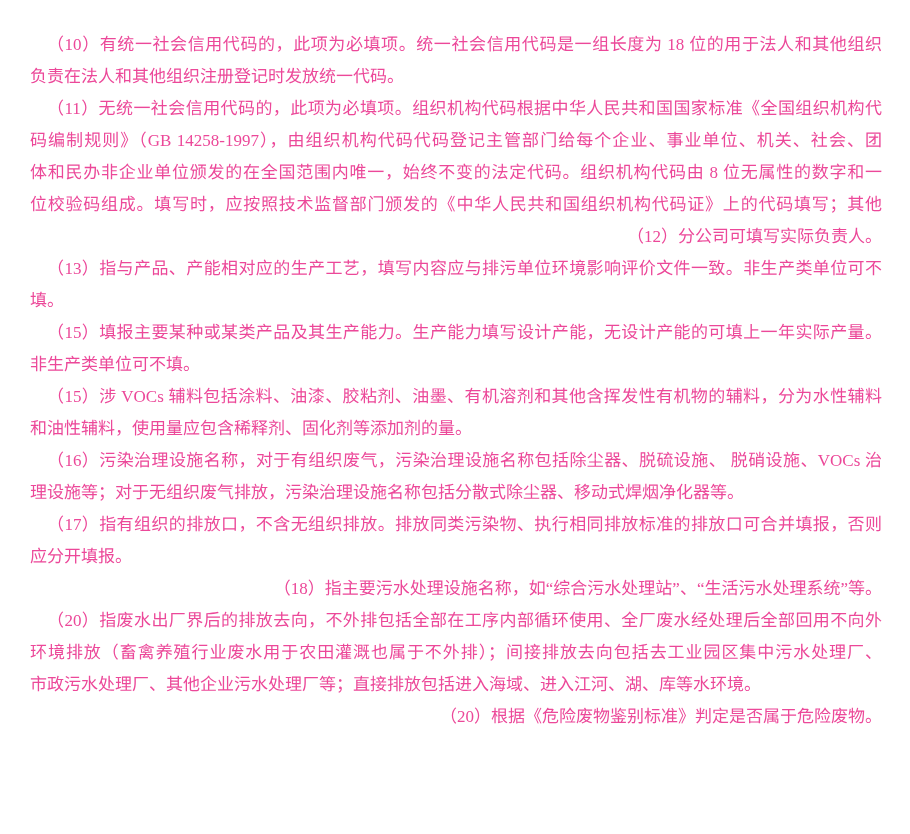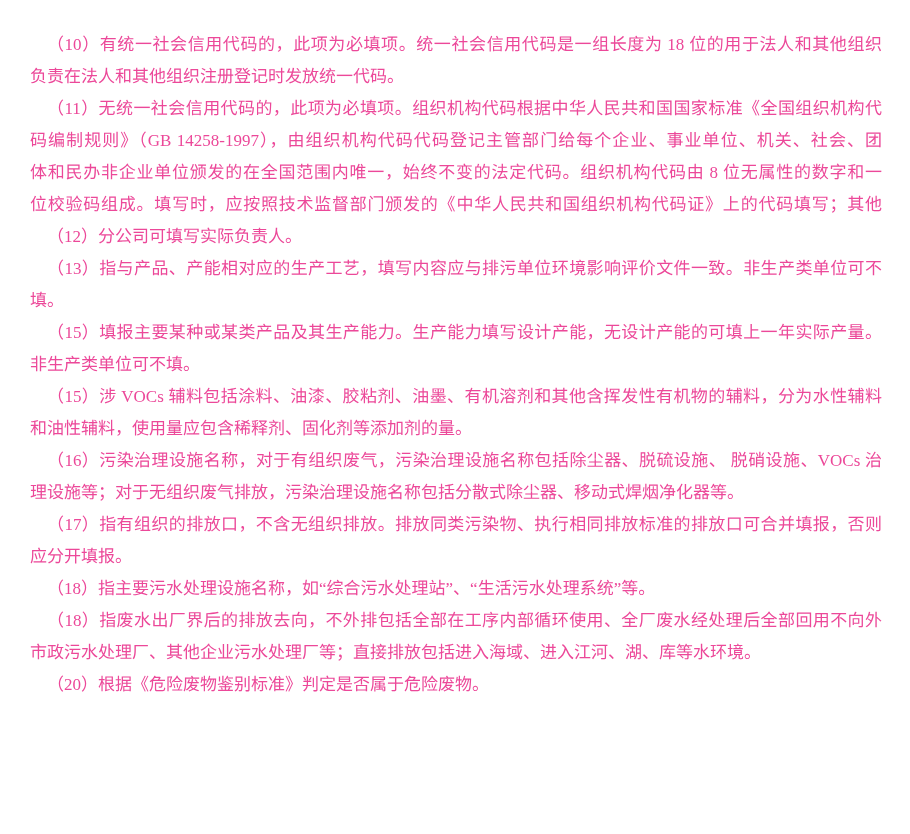--- a/index.html
+++ b/index.html
@@ -29,20 +29,21 @@
     overflow: hidden;
     white-space: normal;
   }
   .line.full {
     text-align: justify;
     text-align-last: justify;
     text-justify: inter-character;
   }
   .line.first {
     padding-left: 17px;
+    text-align: right;
   }
 </style>
 </head>
 <body>
 
 <div class="page">
   <div class="doc">
     <div class="line first full">（10）有统一社会信用代码的，此项为必填项。统一社会信用代码是一组长度为 18 位的用于法人和其他组织</div>
     <div class="line">负责在法人和其他组织注册登记时发放统一代码。</div>
     <div class="line first full">（11）无统一社会信用代码的，此项为必填项。组织机构代码根据中华人民共和国国家标准《全国组织机构代</div>
@@ -54,17 +55,18 @@
     <div class="line">填。</div>
     <div class="line first full">（15）填报主要某种或某类产品及其生产能力。生产能力填写设计产能，无设计产能的可填上一年实际产量。</div>
     <div class="line">非生产类单位可不填。</div>
     <div class="line first full">（15）涉 VOCs 辅料包括涂料、油漆、胶粘剂、油墨、有机溶剂和其他含挥发性有机物的辅料，分为水性辅料</div>
     <div class="line">和油性辅料，使用量应包含稀释剂、固化剂等添加剂的量。</div>
     <div class="line first full">（16）污染治理设施名称，对于有组织废气，污染治理设施名称包括除尘器、脱硫设施、 脱硝设施、VOCs 治</div>
     <div class="line">理设施等；对于无组织废气排放，污染治理设施名称包括分散式除尘器、移动式焊烟净化器等。</div>
     <div class="line first full">（17）指有组织的排放口，不含无组织排放。排放同类污染物、执行相同排放标准的排放口可合并填报，否则</div>
     <div class="line">应分开填报。</div>
     <div class="line first">（18）指主要污水处理设施名称，如“综合污水处理站”、“生活污水处理系统”等。</div>
-    <div class="line first full">（18）指废水出厂界后的排放去向，不外排包括全部在工序内部循环使用、全厂废水经处理后全部回用不向外</div>
+    <div class="line first full">（20）指废水出厂界后的排放去向，不外排包括全部在工序内部循环使用、全厂废水经处理后全部回用不向外</div>
+    <div class="line full">环境排放（畜禽养殖行业废水用于农田灌溉也属于不外排）；间接排放去向包括去工业园区集中污水处理厂、</div>
     <div class="line">市政污水处理厂、其他企业污水处理厂等；直接排放包括进入海域、进入江河、湖、库等水环境。</div>
     <div class="line first">（20）根据《危险废物鉴别标准》判定是否属于危险废物。</div>
   </div>
 </div>
 
 </body></html>

